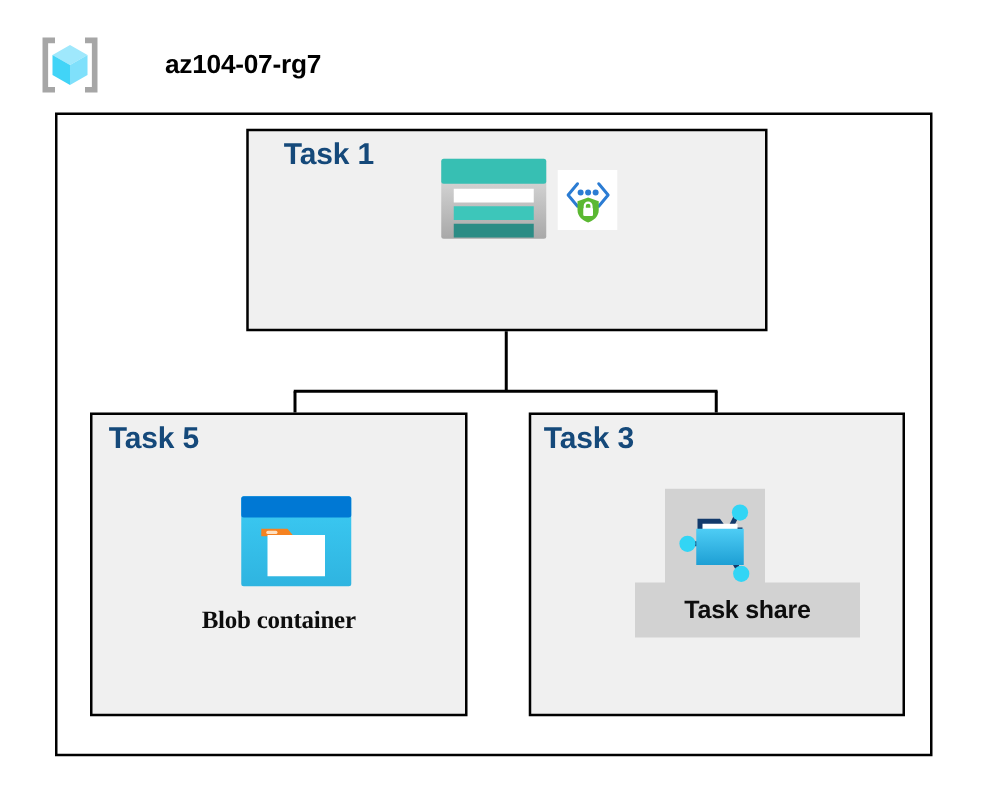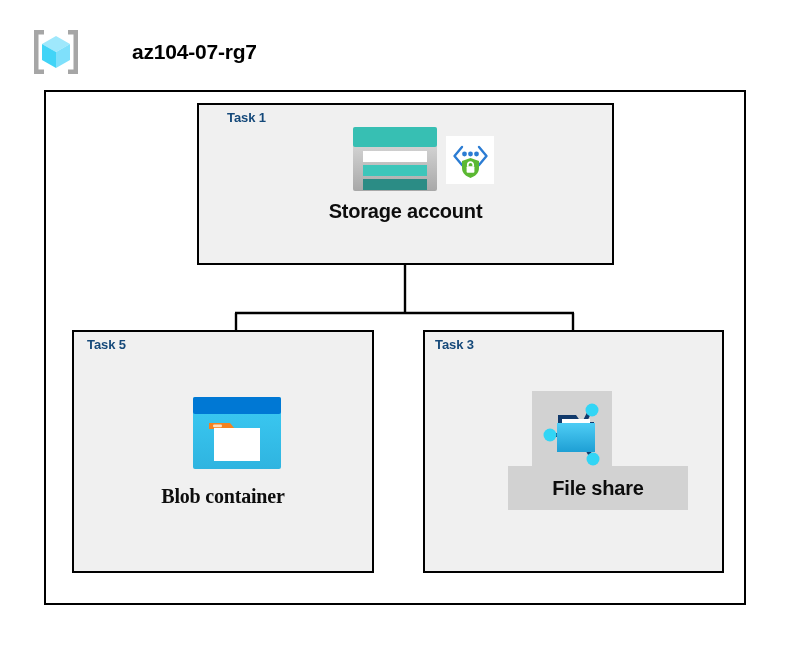--- a/index.html
+++ b/index.html
@@ -63,21 +63,21 @@
     background: #f0f0f0;
     border: 2px solid #000000;
     box-sizing: border-box;
   }
   #task1-box { left: 197px; top: 103px; width: 417px; height: 162px; }
   #task2-box { left: 72px;  top: 330px; width: 302px; height: 243px; }
   #task3-box { left: 423px; top: 330px; width: 301px; height: 243px; }
 
   .task-label {
     position: absolute;
-    font-size: 13px;
+    font-size: 24px;
     font-weight: bold;
     color: #15497a;
     white-space: nowrap;
     letter-spacing: -0.1px;
   }
   #task1-label { left: 227px; top: 110px; }
   #task2-label { left: 87px;  top: 337px; }
   #task3-label { left: 435px; top: 337px; }
 
   
@@ -192,21 +192,20 @@
       <circle cx="24.5" cy="18" r="2.4" fill="#2b7cd3"></circle>
       <circle cx="30.5" cy="18" r="2.4" fill="#2b7cd3"></circle>
 
       <path d="M24.5 22 L33 25 L33 32 C33 37.5 28.5 40.5 24.5 42 C20.5 40.5 16 37.5 16 32 L16 25 Z" fill="#5bb832"></path>
 
       <path d="M21.8 30.5 L21.8 28.8 A2.7 2.7 0 0 1 27.2 28.8 L27.2 30.5" fill="none" stroke="#ffffff" stroke-width="1.7"></path>
       <rect x="20.6" y="30.2" width="7.8" height="6.6" rx="1" fill="#ffffff"></rect>
     </svg>
   </div>
 
-  <div class="node-label" id="storage-label">Storage account</div>
 
   <div class="task-box" id="task2-box"></div>
   <div class="task-label" id="task2-label">Task 5</div>
 
   <div class="icon-wrap" id="blob-icon-wrap">
     <svg width="90" height="74" viewBox="0 0 90 74">
       <defs>
         <linearGradient id="gradBlobBody" x1="0" y1="0" x2="0" y2="1">
           <stop offset="0" stop-color="#3ccbf4"></stop>
           <stop offset="1" stop-color="#2fb4e0"></stop>
@@ -248,15 +247,15 @@
       <path d="M30 28 L58 28 L58 38 L30 38 Z" fill="#ffffff"></path>
 
       <path d="M25 32 L63 32 L63 61 L25 61 Z" fill="url(#gradShareFolder)"></path>
 
       <circle cx="60" cy="19" r="6.5" fill="#32d5f5"></circle>
       <circle cx="18" cy="44" r="6.5" fill="#32d5f5"></circle>
       <circle cx="61" cy="68" r="6.5" fill="#32d5f5"></circle>
     </svg>
   </div>
 
-  <div class="node-label" id="fileshare-label">File share</div>
+  <div class="node-label" id="fileshare-label">Task share</div>
 
 </div>
 
 </body></html>

